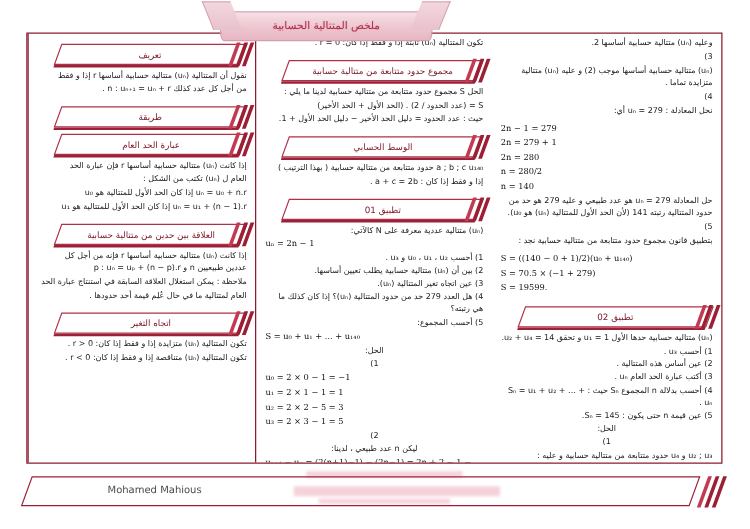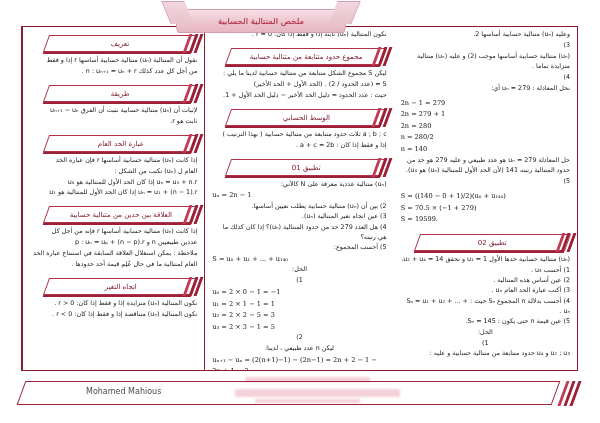--- a/index.html
+++ b/index.html
@@ -170,24 +170,20 @@
     <div class="banner">
       <div class="plate">
           <span>طريقة</span>
         </div>
       <div class="bars">
           <i></i>
           <i></i>
           <i></i>
         </div>
     </div>
-    <div class="body-txt">
-      <p>لإثبات أن (uₙ) متتالية حسابية نثبت أن الفرق uₙ₊₁ − uₙ</p>
-      <p>ثابت هو r.</p>
-    </div>
 
     <div class="banner">
       <div class="plate">
           <span>عبارة الحد العام</span>
         </div>
       <div class="bars">
           <i></i>
           <i></i>
           <i></i>
         </div>
@@ -242,54 +238,55 @@
       <div class="plate">
           <span>مجموع حدود متتابعة من متتالية حسابية</span>
         </div>
       <div class="bars">
           <i></i>
           <i></i>
           <i></i>
         </div>
     </div>
     <div class="body-txt">
-      <p>ليكن S مجموع الشكل متتابعة من متتالية حسابية لدينا ما يلي :</p>
+      <p>الحل S مجموع حدود متتابعة من متتالية حسابية لدينا ما يلي :</p>
       <p>S = (عدد الحدود / 2) . (الحد الأول + الحد الأخير)</p>
       <p>حيث : عدد الحدود = دليل الحد الأخير − دليل الحد الأول + 1.</p>
     </div>
 
     <div class="banner">
       <div class="plate">
           <span>الوسط الحسابي</span>
         </div>
       <div class="bars">
           <i></i>
           <i></i>
           <i></i>
         </div>
     </div>
     <div class="body-txt">
-      <p>a ; b ; c  ثلاث حدود متتابعة من متتالية حسابية ( بهذا الترتيب )</p>
+      <p>a ; b ; c  u₁₄₀ حدود متتابعة من متتالية حسابية ( بهذا الترتيب )</p>
       <p>إذا و فقط إذا كان :  a + c = 2b .</p>
     </div>
 
     <div class="banner">
       <div class="plate">
           <span>تطبيق 01</span>
         </div>
       <div class="bars">
           <i></i>
           <i></i>
           <i></i>
         </div>
     </div>
     <div class="body-txt">
       <p>(uₙ) متتالية عددية معرفة على N كالآتي:</p>
       <p class="mathline">uₙ = 2n − 1</p>
       <ul class="ol">
+        <li>1) أحسب u₀ ، u₁ ، u₂ و u₃ .</li>
         <li>2) بين أن (uₙ) متتالية حسابية يطلب تعيين أساسها.</li>
         <li>3) عين اتجاه تغير المتتالية (uₙ).</li>
         <li>4) هل العدد 279 حد من حدود المتتالية (uₙ)؟ إذا كان كذلك ما هي رتبته؟</li>
         <li>5) أحسب المجموع:</li>
       </ul>
       <p class="mathline">S = u₀ + u₁ + ... + u₁₄₀</p>
       <p class="soltitle">الحل:</p>
       <p class="soltitle num">(1</p>
       <p class="mathline">u₀ = 2 × 0 − 1 = −1</p>
       <p class="mathline">u₁ = 2 × 1 − 1 = 1</p>
@@ -312,20 +309,21 @@
       <div class="blk">
         <span class="mathline">2n − 1 = 279</span>
         <span class="mathline">2n = 279 + 1</span>
         <span class="mathline">2n = 280</span>
         <span class="mathline">n = 280/2</span>
         <span class="mathline">n = 140</span>
       </div>
 
       <p>حل المعادلة uₙ = 279 هو عدد طبيعي و عليه 279 هو حد من حدود المتتالية رتبته 141 (لأن الحد الأول للمتتالية (uₙ) هو u₀).</p>
       <p class="num">(5</p>
+      <p>بتطبيق قانون مجموع حدود متتابعة من متتالية حسابية نجد :</p>
 
       <div class="blk">
         <span class="mathline">S = ((140 − 0 + 1)/2)(u₀ + u₁₄₀)</span>
         <span class="mathline">S = 70.5 × (−1 + 279)</span>
         <span class="mathline">S = 19599.</span>
       </div>
     </div>
 
     <div class="banner">
       <div class="plate">

